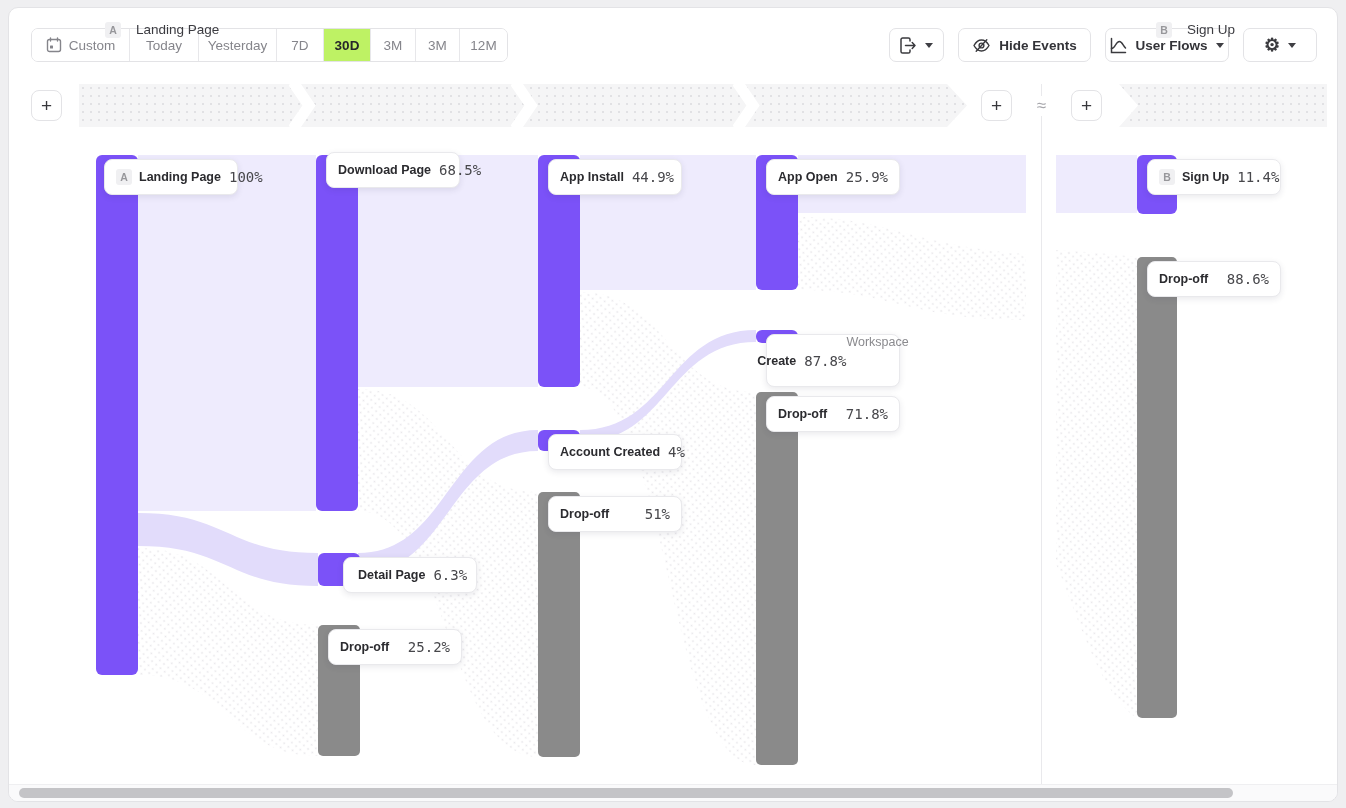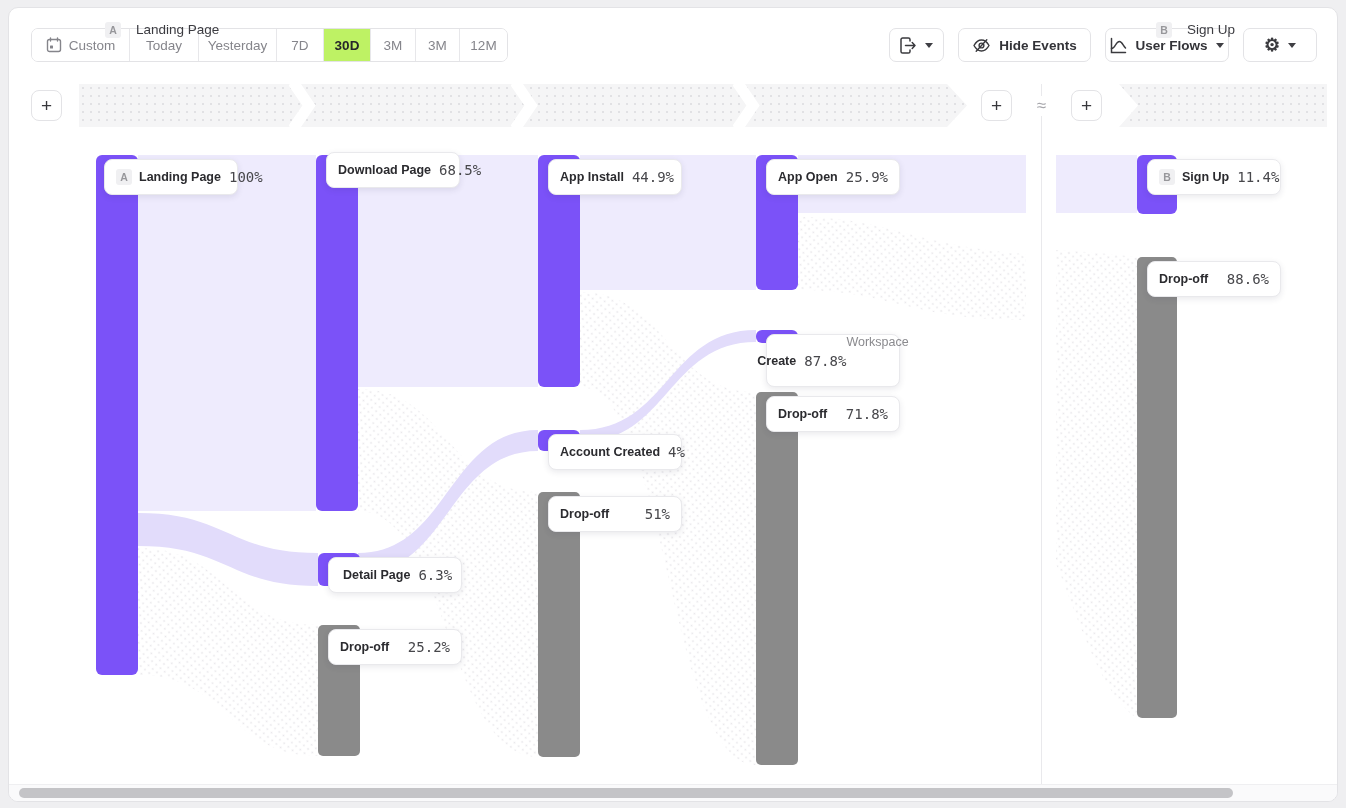--- a/index.html
+++ b/index.html
@@ -235,21 +235,21 @@
         </div>
       </div>
       <div class="bar drop" style="left: 529px; top: 484px; width: 42px; height: 265px;"></div>
       <div class="node-card" style="left: 539px; top: 488px; width: 134px; height: 36px;">
         <div class="nrow">
           <span class="node-name">Drop-off</span>
           <span class="node-pct">51%</span>
         </div>
       </div>
       <div class="bar ev" style="left: 309px; top: 545px; width: 42px; height: 33px;"></div>
-      <div class="node-card" style="left: 319px; top: 549px; width: 134px; height: 36px; padding-left: 14px;">
+      <div class="node-card" style="left: 334px; top: 549px; width: 134px; height: 36px; padding-left: 14px;">
         <div class="nrow">
           <span class="node-name">Detail Page</span>
           <span class="node-pct">6.3%</span>
         </div>
       </div>
       <div class="bar drop" style="left: 309px; top: 617px; width: 42px; height: 131px;"></div>
       <div class="node-card" style="left: 319px; top: 621px; width: 134px; height: 36px;">
         <div class="nrow">
           <span class="node-name">Drop-off</span>
           <span class="node-pct">25.2%</span>

